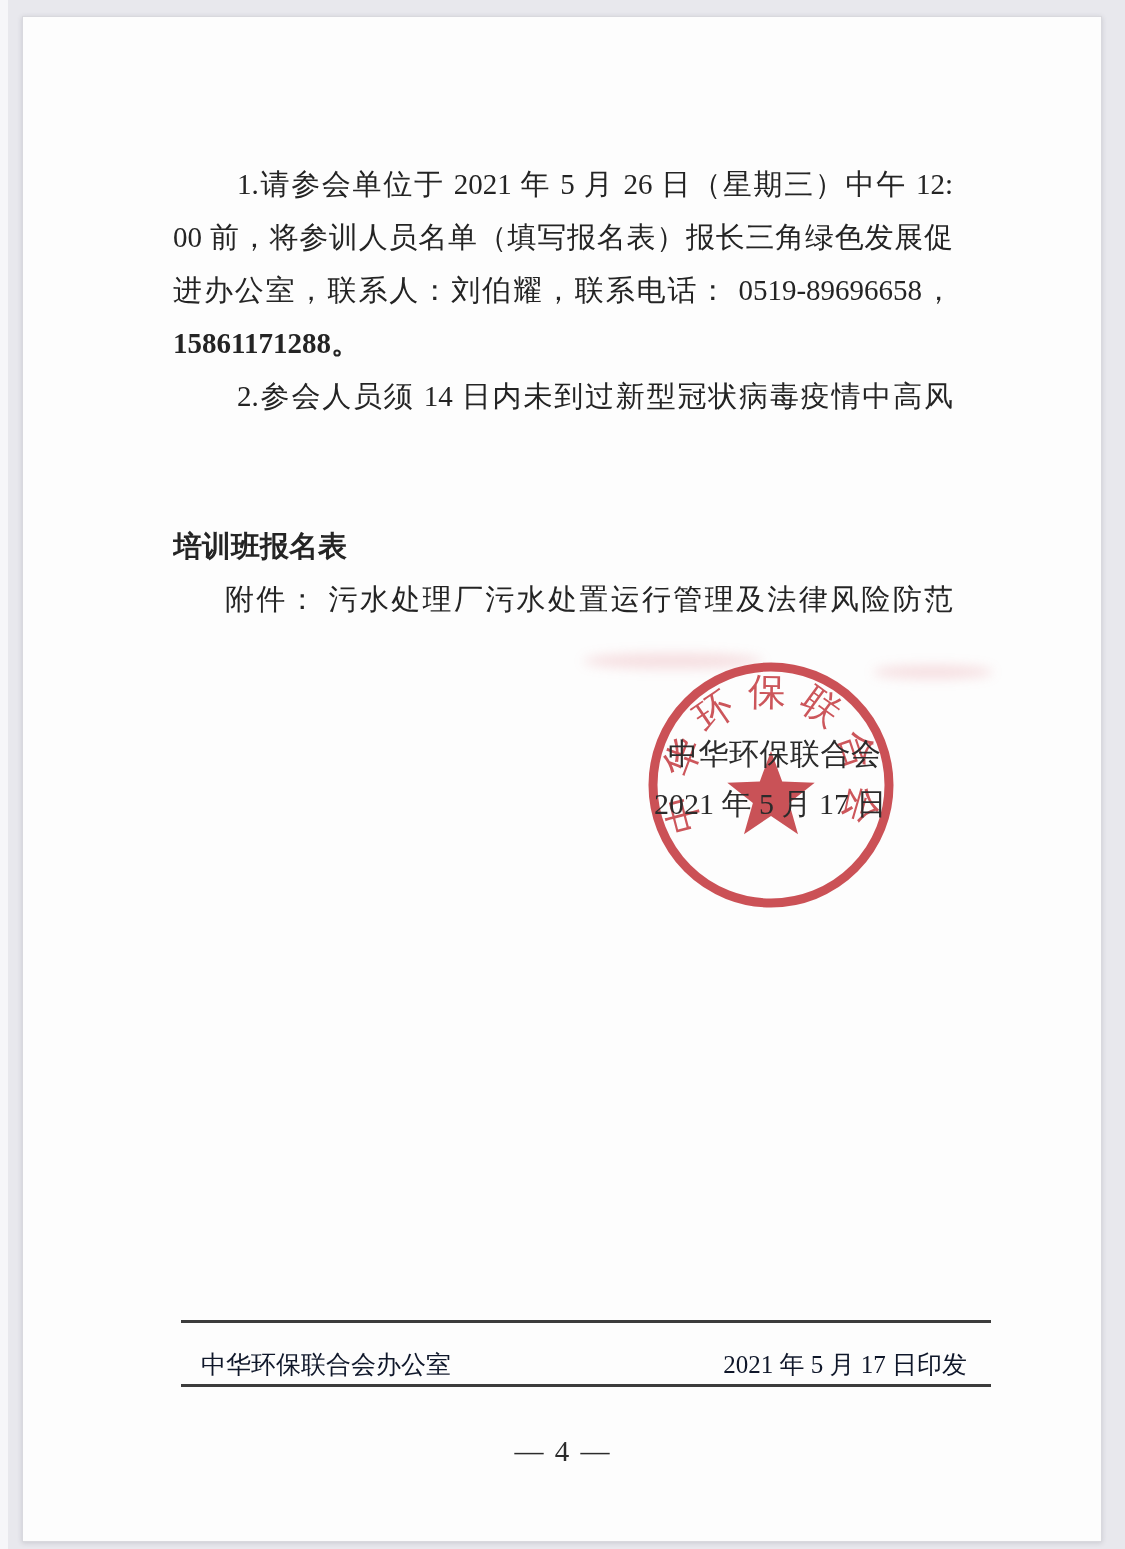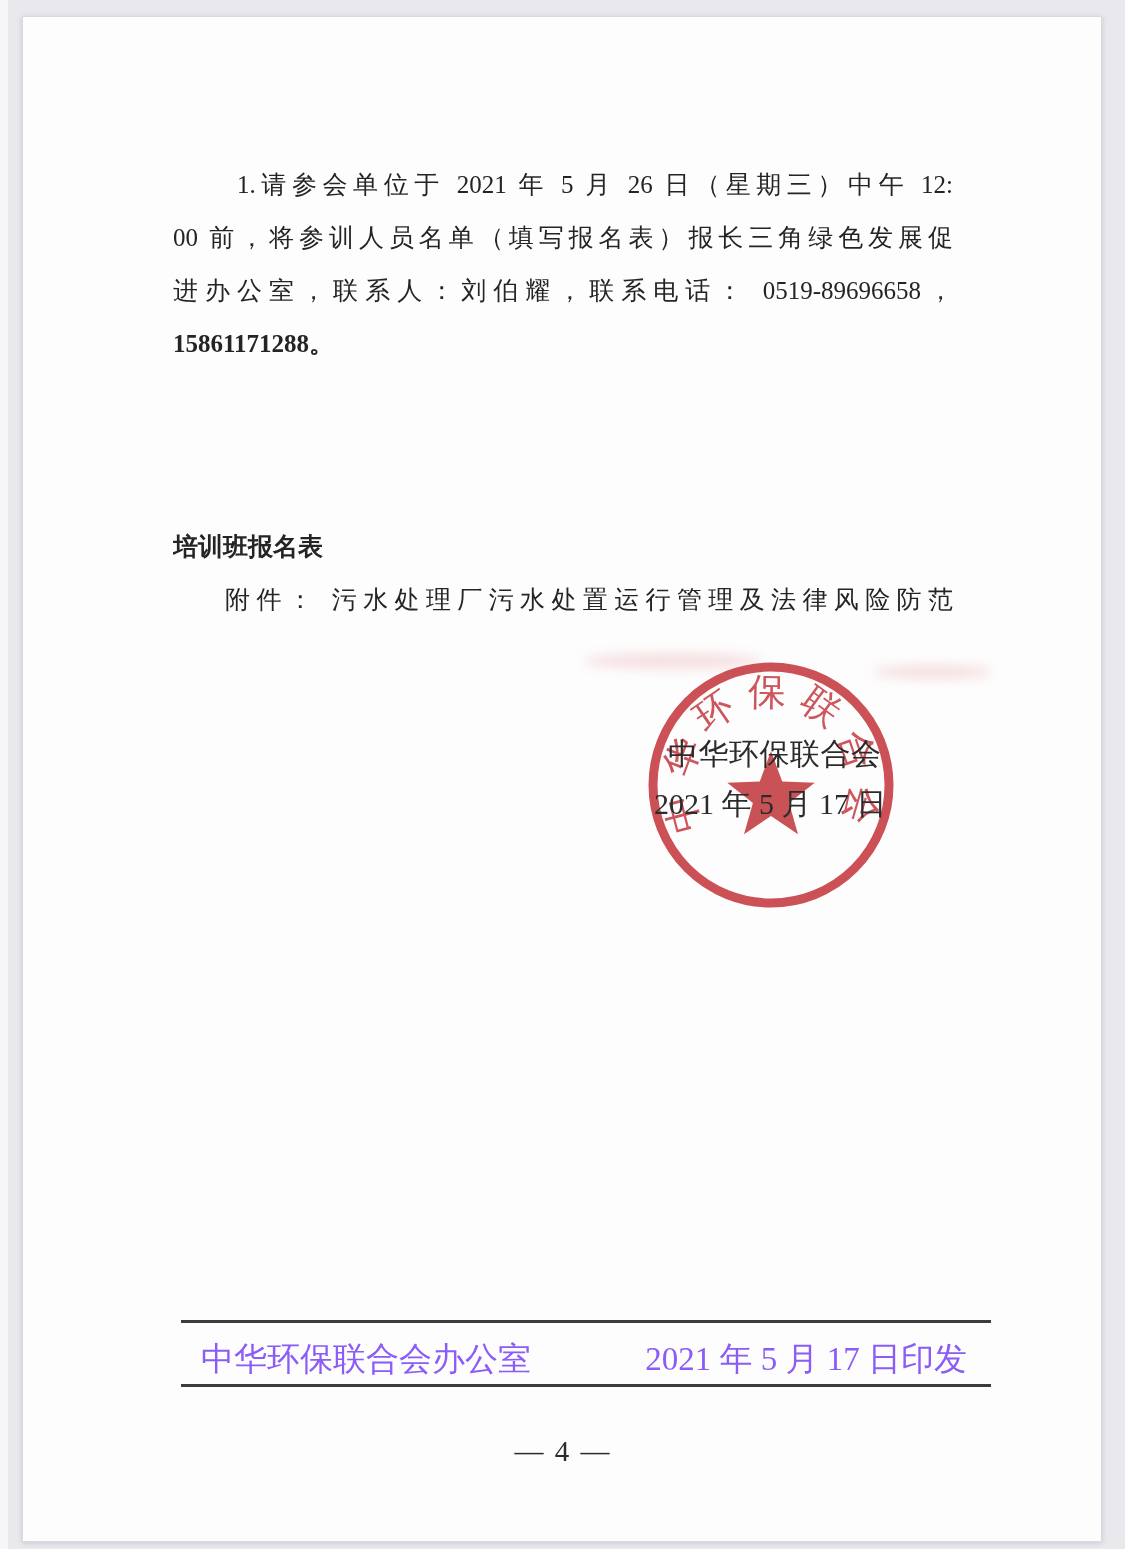--- a/index.html
+++ b/index.html
@@ -30,21 +30,21 @@
     border: 1px solid #d9d9de;
     box-shadow: 0 1px 5px rgba(60,60,80,0.18);
     box-sizing: border-box;
   }
   
   .text-block {
     position: absolute;
     left: 150px;
     width: 780px;
     color: #242424;
-    font-size: 25px;
+    font-size: 29px;
     line-height: 53px;
   }
   .tb-main { top: 141px; }
   .tb-attach { top: 503px; }
   .line {
     height: 53px;
     overflow: hidden;
     text-align: justify;
     text-align-last: justify;
   }
@@ -85,23 +85,23 @@
     background: #3c3c3c;
   }
   .rule-top { top: 1303px; }
   .rule-bottom { top: 1367px; }
   .footer-row {
     position: absolute;
     left: 158px; top: 1320px;
     width: 810px; height: 44px;
     display: flex;
     justify-content: space-between;
-    align-items: flex-start;
-    font-size: 33px;
-    color: #8b5cf6;
+    align-items: flex-end;
+    font-size: 25px;
+    color: #0f172a;
   }
   .footer-issuer { padding-left: 20px; white-space: nowrap; }
   .footer-printed { padding-right: 24px; white-space: nowrap; margin-left: 24px; }
   .page-number {
     position: absolute;
     left: 0; top: 1418px;
     width: 1080px;
     text-align: center;
     font-size: 29px;
     color: #2b2b2b;
@@ -114,20 +114,21 @@
 <div class="stage">
   <div class="left-edge-strip"></div>
 
   <div class="paper">
 
     <div class="text-block tb-main">
       <div class="line indent-2">1.请参会单位于 2021 年 5 月 26 日（星期三）中午 12:</div>
       <div class="line">00 前，将参训人员名单（填写报名表）报长三角绿色发展促</div>
       <div class="line">进办公室，联系人：刘伯耀，联系电话： 0519-89696658，</div>
       <div class="line left">15861171288。</div>
+      <div class="line indent-2">2.参会人员须 14 日内未到过新型冠状病毒疫情中高风</div>
     </div>
 
     <div class="text-block tb-attach">
       <div class="line left">培训班报名表</div>
       <div class="line indent-attach">附件： 污水处理厂污水处置运行管理及法律风险防范</div>
     </div>
 
     <div class="seal-smudge smudge-a"></div>
     <div class="seal-smudge smudge-b"></div>
 

